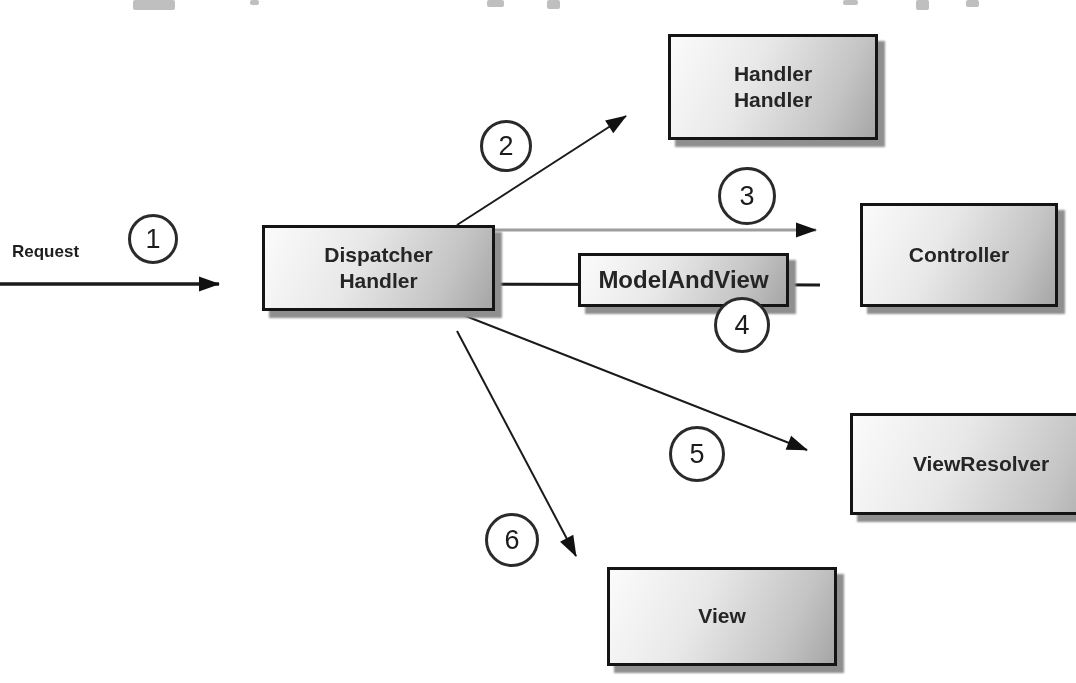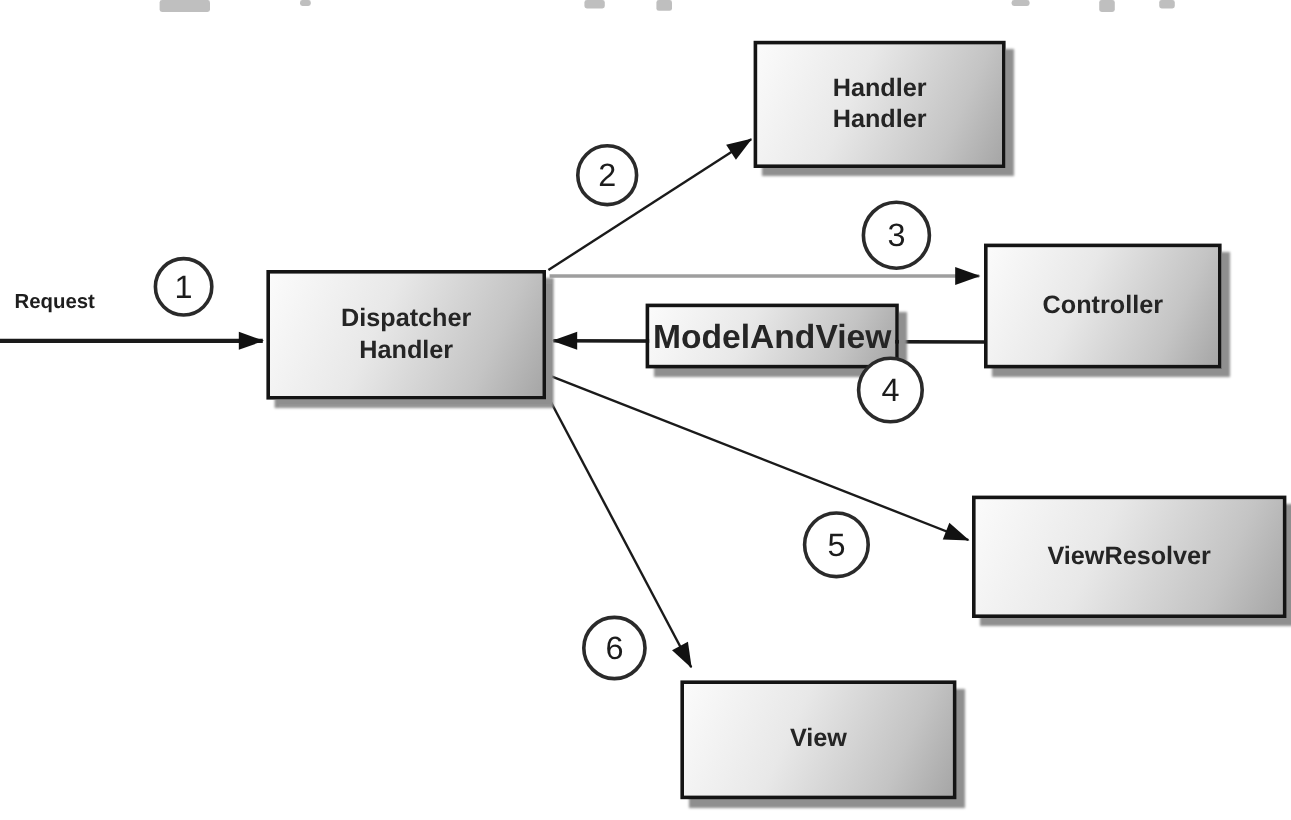--- a/index.html
+++ b/index.html
@@ -29,26 +29,27 @@
     box-shadow: 7px 7px 2px #8f8f8f;
     display: flex;
     align-items: center;
     justify-content: center;
     text-align: center;
     font-weight: bold;
     font-size: 21px;
     line-height: 1.25;
     color: #252525;
     z-index: 2;
+    margin-left: 40px;
   }
   .box .lbl { display: block; }
   #box-handler-mapping   { left: 628px; top: 34px;  width: 210px; height: 106px; }
   #box-controller        { left: 820px; top: 203px; width: 198px; height: 104px; }
-  #box-dispatcher        { left: 222px; top: 225px; width: 233px; height: 108px; }
-  #box-modelandview      { left: 538px; top: 253px; width: 211px; height: 54px; font-size: 28px; }
+  #box-dispatcher        { left: 222px; top: 225px; width: 233px; height: 86px; }
+  #box-modelandview      { left: 538px; top: 253px; width: 211px; height: 54px; font-size: 24px; }
   #box-viewresolver      { left: 810px; top: 413px; width: 262px; height: 102px; }
   #box-view              { left: 567px; top: 567px; width: 230px; height: 99px; }
 
   .step-badge {
     position: absolute;
     box-sizing: border-box;
     background: #ffffff;
     border: 3px solid #2a2a2a;
     border-radius: 50%;
     display: flex;

